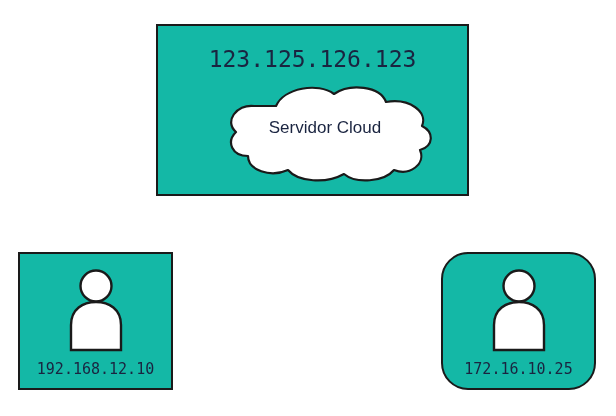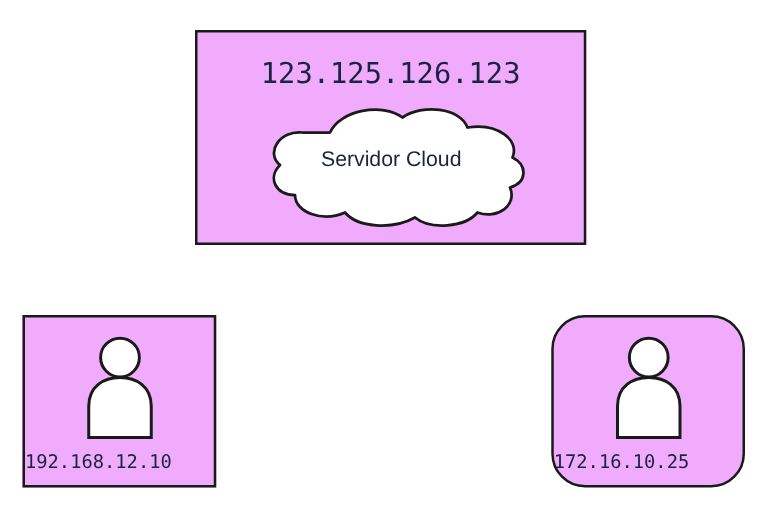--- a/index.html
+++ b/index.html
@@ -21,21 +21,21 @@
     left: 0;
     top: 0;
     width: 616px;
     height: 416px;
   }
 
   
   .node-box {
     position: absolute;
     box-sizing: border-box;
-    background: #f0abfc;
+    background: #14b8a6;
     border: 2px solid #1a1a1a;
   }
 
   #server-node {
     left: 156px;
     top: 24px;
     width: 313px;
     height: 172px;
   }
 
@@ -68,28 +68,28 @@
     right: 0;
     top: 20px;
     text-align: center;
     font-size: 23px;
   }
 
   .client-ip {
     left: 0;
     right: 0;
     bottom: 10px;
-    text-align: left;
+    text-align: center;
     font-size: 15px;
   }
 
   
   #cloud-shape {
     position: absolute;
-    left: 44px;
+    left: 56px;
     top: 58px;
     width: 222px;
     height: 96px;
   }
   #cloud-shape svg {
     display: block;
     width: 100%;
     height: 100%;
     overflow: visible;
   }

